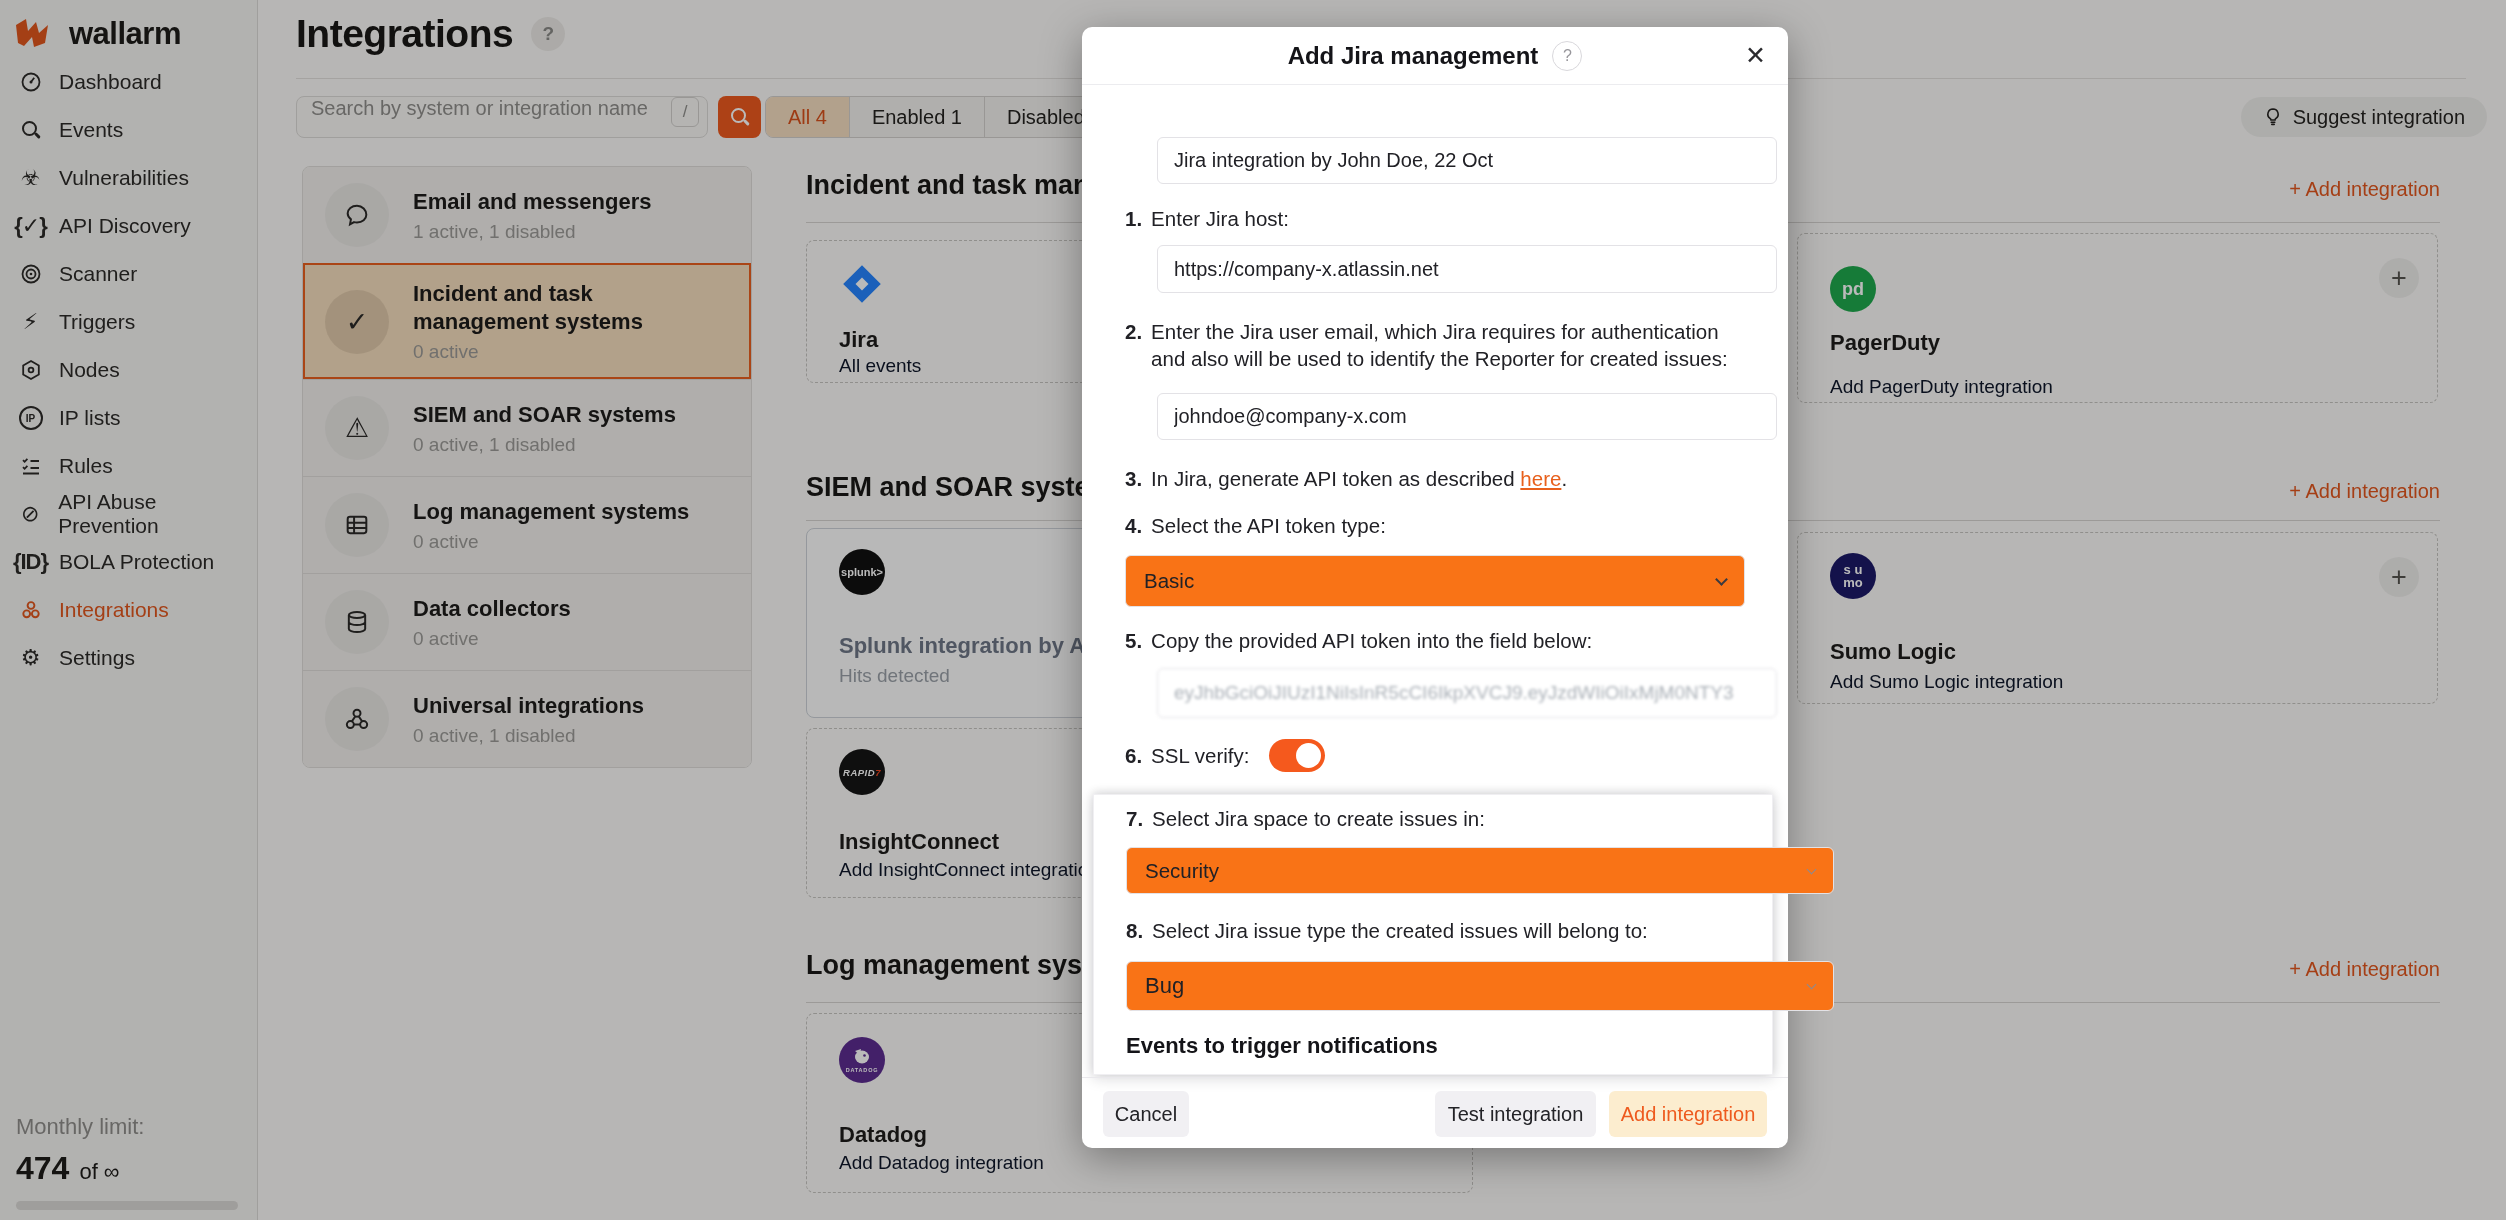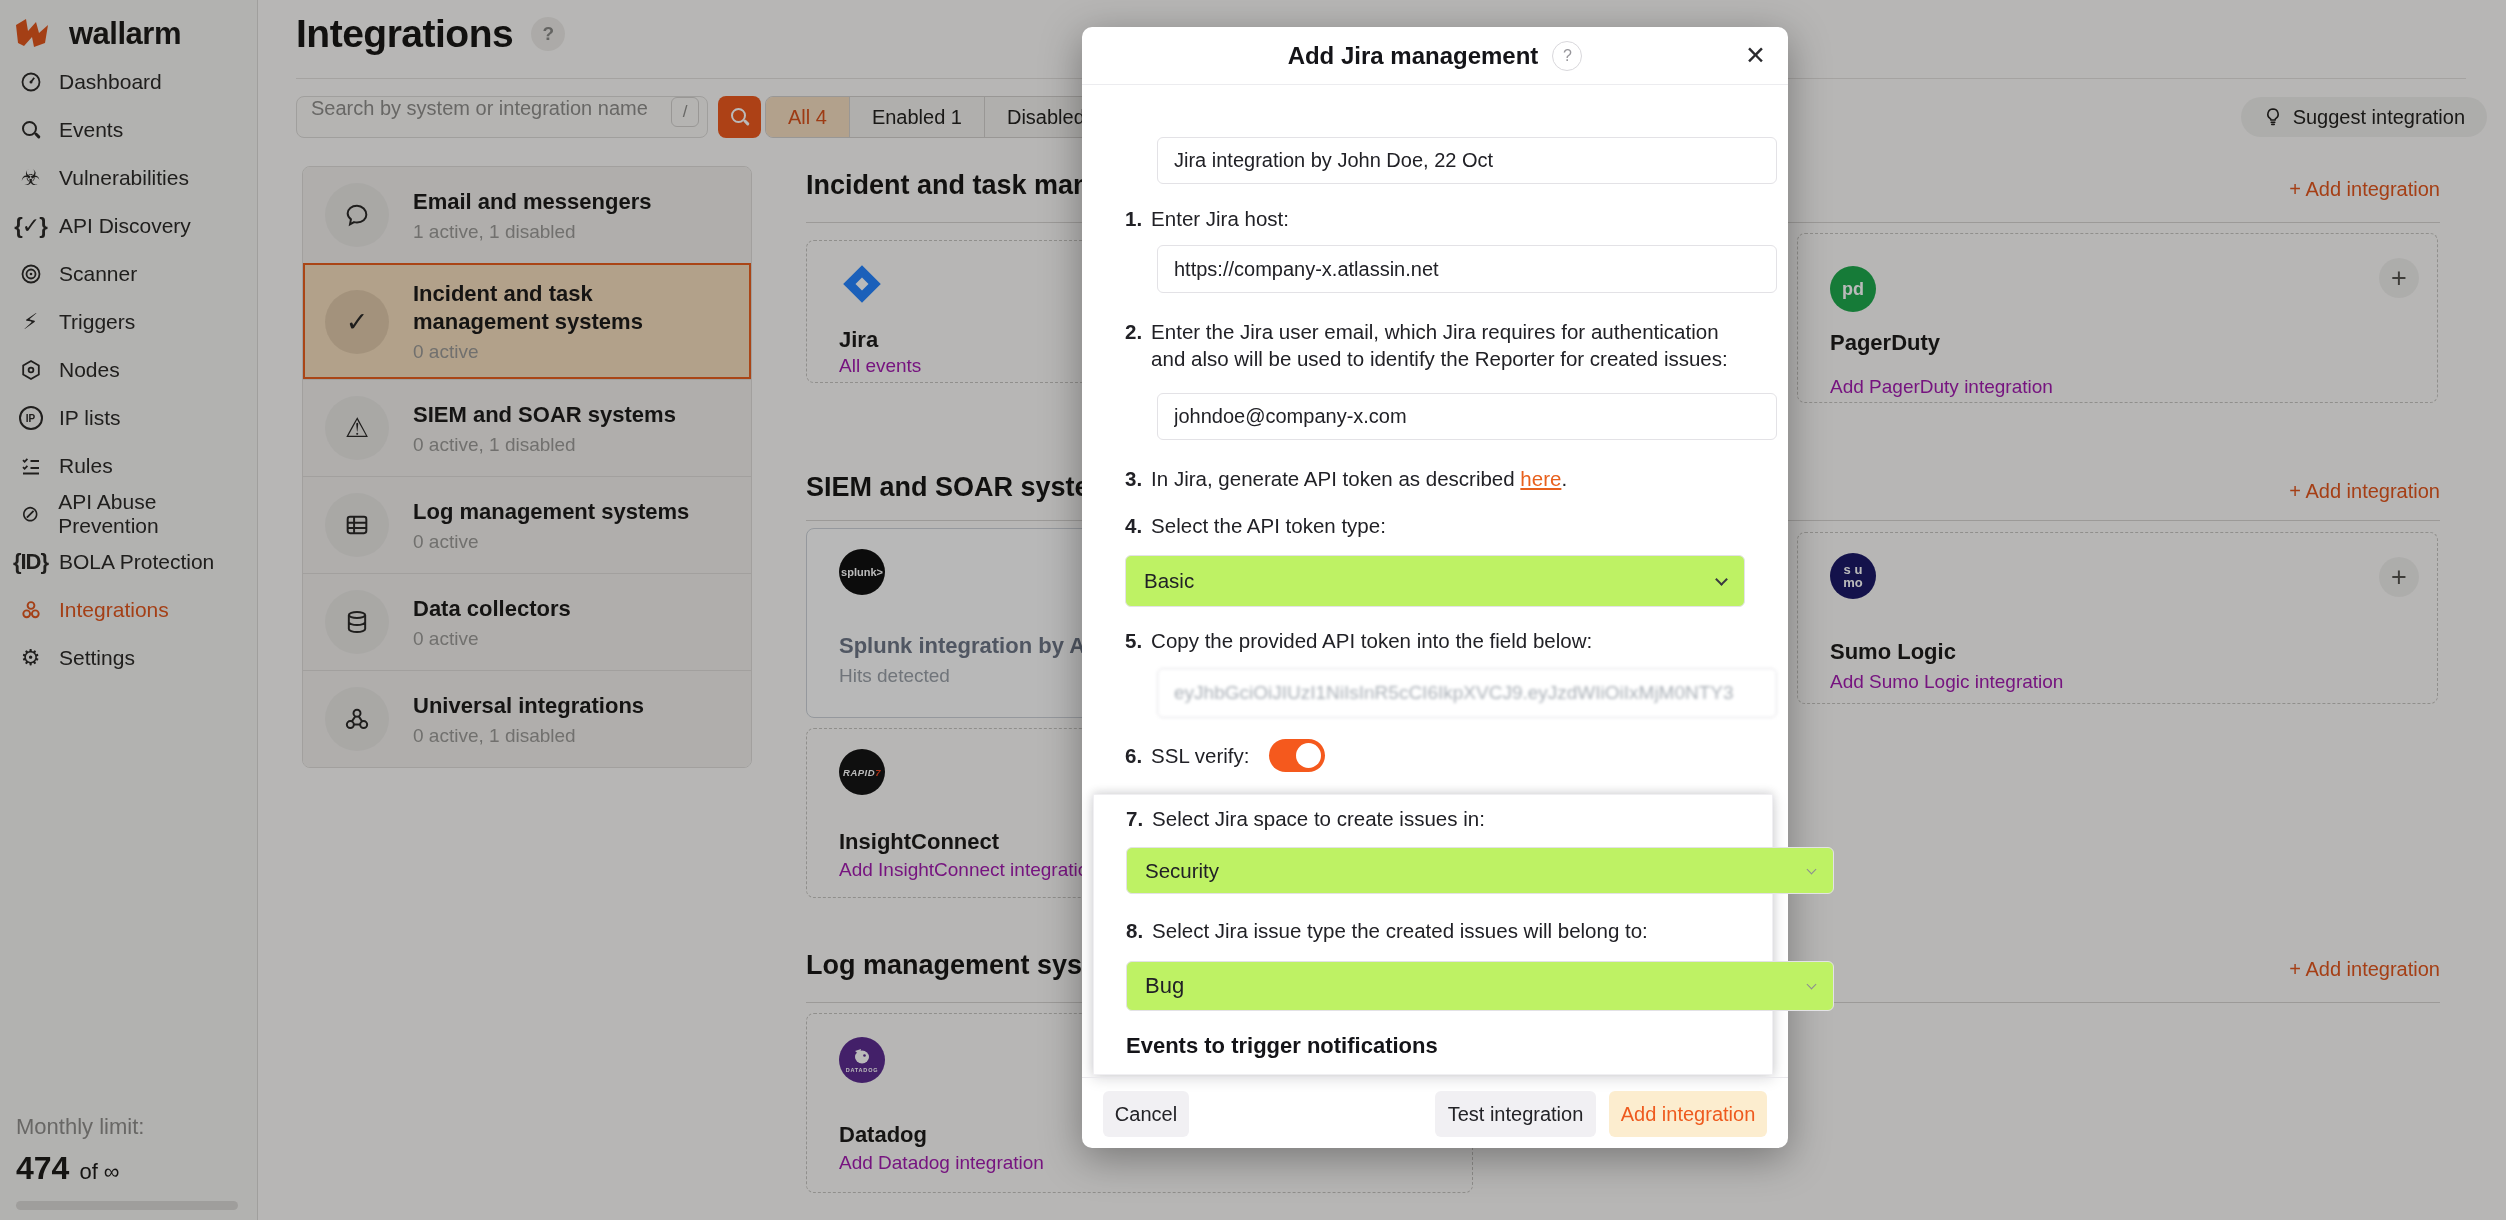--- a/index.html
+++ b/index.html
@@ -58,38 +58,38 @@
   
   .section-title { position:absolute; font-size:27px; font-weight:800; color:#191816; white-space:nowrap; }
   .add-link { position:absolute; right:66px; font-size:20px; color:#e2561d; cursor:pointer; white-space:nowrap; }
   .sec-divider { position:absolute; left:548px; right:66px; height:1px; background:#d6d4d1; }
 
   .card { position:absolute; border-radius:8px; }
   .card.dashed { border:1.5px dashed #c6c4c1; }
   .card.solid { border:1px solid #ccd1d8; background:#fdfdfc; }
   .card .logo-badge { position:absolute; left:32px; }
   .card .cname { position:absolute; left:32px; font-size:22px; font-weight:800; color:#1d1c1b; white-space:nowrap; }
-  .card .csub { position:absolute; left:32px; font-size:19px; color:#a21caf; white-space:nowrap; }
+  .card .csub { position:absolute; left:32px; font-size:19px; color:#0f172a; white-space:nowrap; }
   .card .plus-btn { position:absolute; right:18px; top:24px; width:40px; height:40px; border-radius:50%; background:rgba(0,0,0,0.05); color:#55544f; font-size:27px; display:flex; align-items:center; justify-content:center; cursor:pointer; }
   .card.splunk-card .cname { color:#6e7787; }
   .card.splunk-card .csub { color:#9aa0a8; }
   .circle-logo { width:46px; height:46px; border-radius:50%; display:flex; flex-direction:column; align-items:center; justify-content:center; color:#fff; }
 
   
   .overlay { position:absolute; inset:0; background:rgba(0,0,0,0.27); z-index:50; }
   .modal { position:absolute; left:1082px; top:27px; width:706px; height:1121px; background:#fff; border-radius:10px; box-shadow:0 10px 40px rgba(0,0,0,0.35); z-index:100; }
   .modal-header { position:absolute; left:0; top:0; width:100%; height:58px; border-bottom:1px solid #ececef; display:flex; align-items:center; justify-content:center; gap:14px; }
   .modal-title { font-size:24px; font-weight:800; color:#141418; }
   .modal-help { width:30px; height:30px; border-radius:50%; border:1px solid #d9d8dc; color:#97969b; font-size:16px; display:flex; align-items:center; justify-content:center; }
   .modal-close { position:absolute; right:22px; top:16px; font-size:25px; color:#2a2a2e; cursor:pointer; line-height:1; }
   .tinput { position:absolute; left:43px; width:620px; height:47px; border:1px solid #e3e2e6; border-radius:6px; padding:0 16px; font-size:20px; color:#212126; font-family:inherit; background:#fff; outline:none;margin-left:32px; }
   .step-label { position:absolute; left:43px; width:630px; display:flex; gap:9px; font-size:20.5px; color:#212126; line-height:27px; }
   .step-label .num { font-weight:800; flex:0 0 auto; }
   .here-link { color:#e8601c; text-decoration:underline; cursor:pointer; }
-  .select { position:absolute; left:43px; width:620px; height:52px; border:1px solid #e3e2e6; border-radius:6px; display:flex; align-items:center; justify-content:space-between; padding:0 18px; font-size:20.5px; color:#212126; cursor:pointer; background:#bef264; }
+  .select { position:absolute; left:43px; width:620px; height:52px; border:1px solid #e3e2e6; border-radius:6px; display:flex; align-items:center; justify-content:space-between; padding:0 18px; font-size:20.5px; color:#212126; cursor:pointer; background:#f97316; }
   .token-input { color:#aab0b7; filter:blur(1.6px); font-size:19px; }
   .toggle { display:inline-block; position:relative; width:56px; height:33px; border-radius:17px; background:#f5591d; cursor:pointer; }
   .toggle .knob { position:absolute; right:4px; top:4px; width:25px; height:25px; border-radius:50%; background:#fff; }
   .ssl-row { position:absolute; left:43px; display:flex; align-items:center; gap:20px; font-size:20.5px; color:#212126; }
   .ssl-row .num { font-weight:800; margin-right:-11px; }
   .sub-panel { position:absolute; left:11px; right:15px; top:767px; height:281px; background:#fff; border:1px solid #f0eff2; box-shadow:0 -2px 8px rgba(16,20,30,0.10), 0 3px 14px rgba(16,20,30,0.16); }
   .sub-panel .step-label { left:32px; width:610px; }
   .sub-panel .select { left:32px; width:708px; height:47px; }
   .sub-panel .chev { width:7px; height:7px; border-color:#8b8b92; border-width:1.8px; }
   .events-heading { position:absolute; left:32px; font-size:22px; font-weight:800; color:#141418; }

